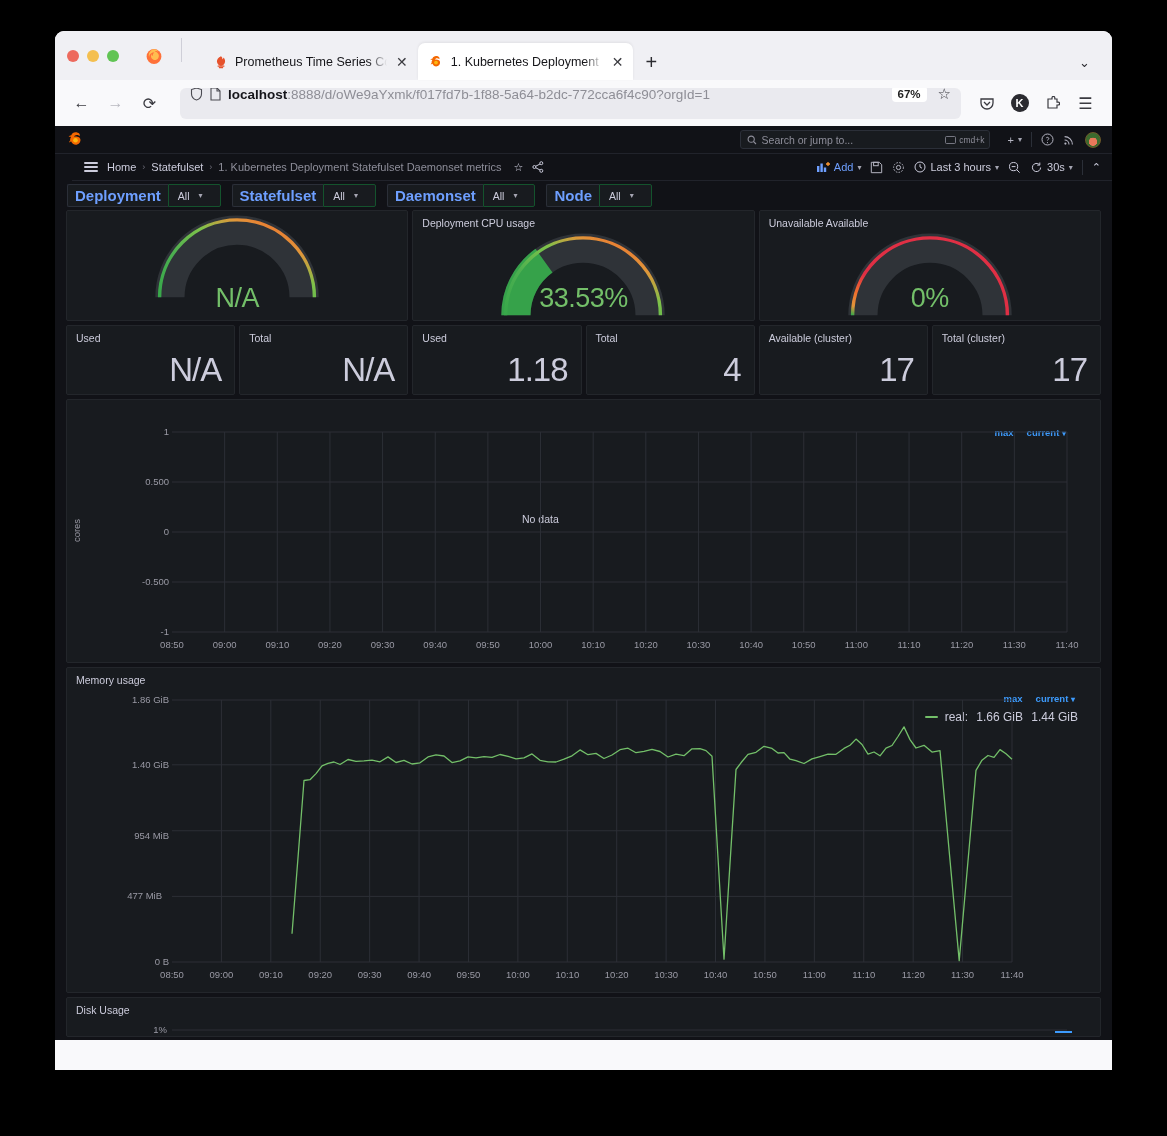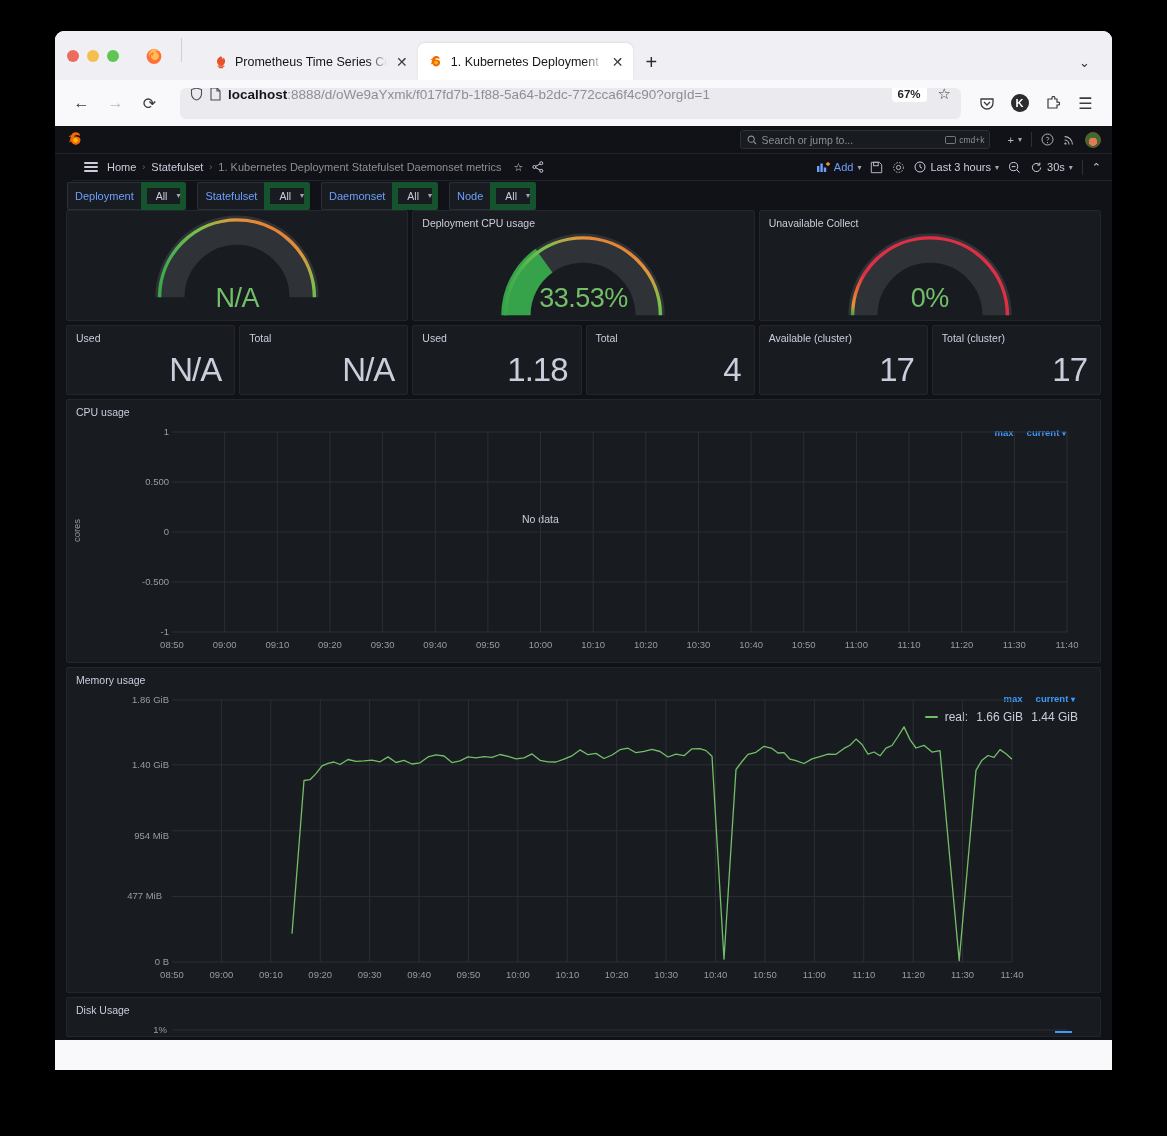--- a/index.html
+++ b/index.html
@@ -181,32 +181,32 @@
     display: flex; align-items: center;
     padding: 0 12px;
     gap: 11px;
   }
   .varpair { display: flex; align-items: stretch; }
   .varlabel {
     background: #181b1f;
     border: 1px solid #2b2f38;
     border-right: none;
     border-radius: 2px 0 0 2px;
-    font-size: 11px;
+    font-size: 15px;
     color: #6e9fff;
     padding: 2px 7px;
-    display: flex; align-items: center;
+    display: flex; align-items: center; font-weight: bold;
   }
   .varvalue {
     background: #181b1f;
-    border: 6px solid #14532d;
+    border: 1px solid #14532d;
     border-radius: 0 2px 2px 0;
     font-size: 10.5px;
     color: #ccccdc;
-    padding: 2px 0 2px 9px;
+    padding: 2px 17px 2px 9px;
     display: flex; align-items: center; gap: 9px;
     min-width: 38px;
   }
 
   
   .g-canvas { padding: 0 11px; }
   .panelrow { display: flex; gap: 4px; margin-bottom: 4px; }
 
   .panel {
     background: #181b1f;
@@ -571,21 +571,21 @@
               </defs>
               <path d="M22 98 A78 78 0 0 1 178 98" fill="none" stroke="#2f3338" stroke-width="34"></path>
               <path d="M22 98 A78 78 0 0 1 178 98" fill="none" stroke="#36a24a" stroke-width="34" stroke-dasharray="74 400"></path>
               <path d="M10 98 A90 90 0 0 1 190 98" fill="none" stroke="url(#gtrack2)" stroke-width="4"></path>
             </svg>
           </div>
           <div class="gauge-val">33.53%</div>
         </div>
 
         <div class="panel gaugepanel">
-          <div class="panel-title">Unavailable Collect</div>
+          <div class="panel-title">Unavailable Available</div>
           <div class="gauge-wrap">
             <svg width="200" height="86" viewBox="0 0 200 100">
               <defs>
                 <linearGradient id="gtrack3" x1="0" y1="1" x2="1" y2="0">
                   <stop offset="0%" stop-color="#37a84a"></stop>
                     <stop offset="6%" stop-color="#e0963a"></stop>
                   <stop offset="16%" stop-color="#ef6f2e"></stop>
                     <stop offset="30%" stop-color="#e02f44"></stop>
                   <stop offset="100%" stop-color="#e02f44"></stop>
                 </linearGradient>
@@ -619,21 +619,20 @@
           <div class="panel-title">Available (cluster)</div>
           <div class="stat-val">17</div>
         </div>
         <div class="panel statpanel">
           <div class="panel-title">Total (cluster)</div>
           <div class="stat-val">17</div>
         </div>
       </div>
 
       <div class="panel tspanel" style="height:264px">
-        <div class="panel-title">CPU usage</div>
         <div class="legend-head" style="right:34px; top:27px;">
           <span>max</span>
           <span><span>current</span> <span style="font-size:8px">▾</span></span>
         </div>
         <div class="axis-label" style="left:-2px; top:125px;">cores</div>
         <div class="nodata" style="left:455px; top:113px;">No data</div>
         <svg width="1033" height="240" viewBox="0 0 1033 240" style="position:absolute;left:0;top:22px">
           <g id="cpu-grid">
               <line x1="105" y1="210" x2="1000" y2="210" stroke="#2c2f36" stroke-width="1"></line>
               <line x1="105" y1="160" x2="1000" y2="160" stroke="#2c2f36" stroke-width="1"></line>

